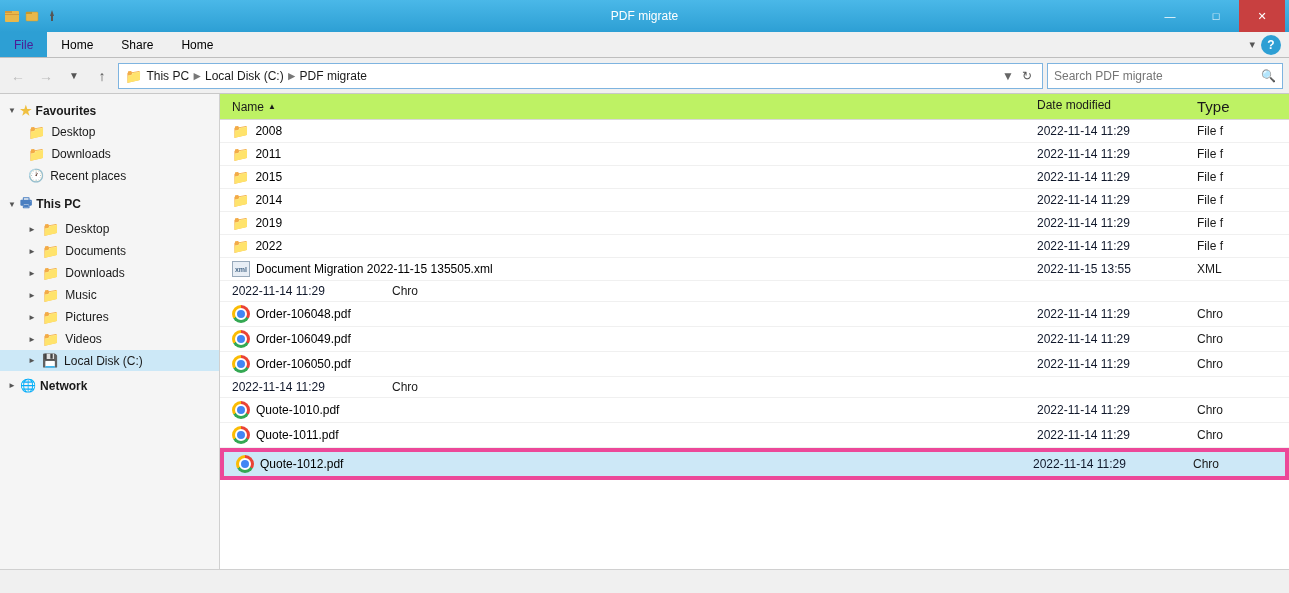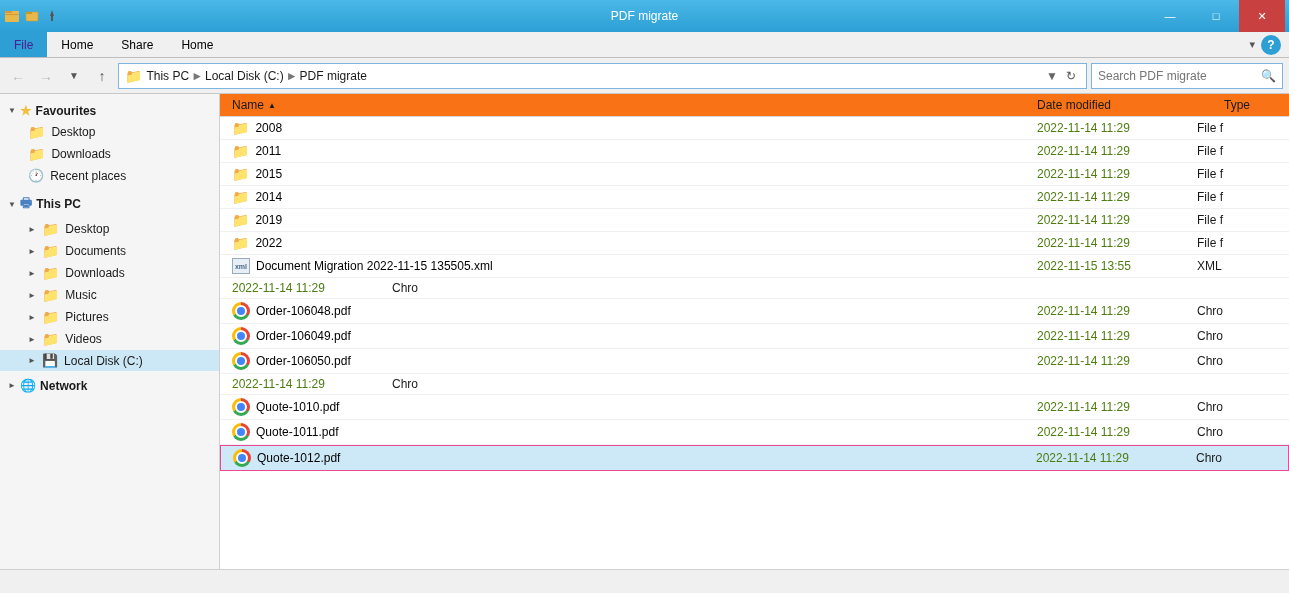--- a/index.html
+++ b/index.html
@@ -74,21 +74,21 @@
       padding: 0 6px;
       gap: 4px;
       font-size: 12px;
     }
     .address-parts { display: flex; align-items: center; gap: 2px; flex: 1; }
     .addr-part { color: #1a1a1a; cursor: pointer; }
     .addr-sep { color: #777; }
     .addr-dropdown { color: #666; cursor: pointer; margin-left: auto; }
     .addr-refresh { color: #555; cursor: pointer; padding: 0 4px; }
     .search-box {
-      width: 192px;
+      width: 236px;
       height: 26px;
       border: 1px solid #7eb4e0;
       background: white;
       display: flex;
       align-items: center;
       padding: 0 6px;
     }
     .search-box input {
       border: none; outline: none; flex: 1; font-size: 12px; background: transparent;
     }
@@ -131,40 +131,40 @@
     
     .content-area {
       flex: 1;
       background: white;
       overflow-y: auto;
       display: flex;
       flex-direction: column;
     }
     .content-header {
       display: flex;
-      background: #f97316;
+      background: #bef264;
       border-bottom: 1px solid #d8d8d8;
       padding: 4px 12px;
       position: sticky; top: 0;
     }
     .col-name { flex: 1; font-size: 12px; color: #1a1a1a; cursor: pointer; display: flex; align-items: center; gap: 4px; }
     .col-date { width: 160px; font-size: 12px; color: #1a1a1a; cursor: pointer; }
-    .col-type { width: 80px; font-size: 12px; color: #1a1a1a; cursor: pointer; text-align: center; }
+    .col-type { width: 80px; font-size: 15px; color: #1a1a1a; cursor: pointer; }
     .sort-arrow { font-size: 8px; }
 
     .file-row {
       display: flex;
       align-items: center;
       padding: 3px 12px;
       border-bottom: 1px solid #f0f0f0;
       cursor: pointer;
     }
-    .file-row.selected { background: #cde8f7; border: 1px solid #ec4899; justify-content: space-between; }
+    .file-row.selected { background: #cde8f7; border: 4px solid #ec4899; justify-content: space-between; }
     .file-name { flex: 1; display: flex; align-items: center; gap: 6px; font-size: 12px; }
-    .file-date { width: 160px; font-size: 12px; color: #4d7c0f; }
+    .file-date { width: 160px; font-size: 12px; color: #0f172a; }
     .file-type { width: 80px; font-size: 12px; color: #1a1a1a; }
 
     .folder-file-icon { font-size: 14px; color: #e8b84b; }
 
     
     .status-bar {
       background: #f0f0f0;
       border-top: 1px solid #d0d0d0;
       height: 24px;
       display: flex;

